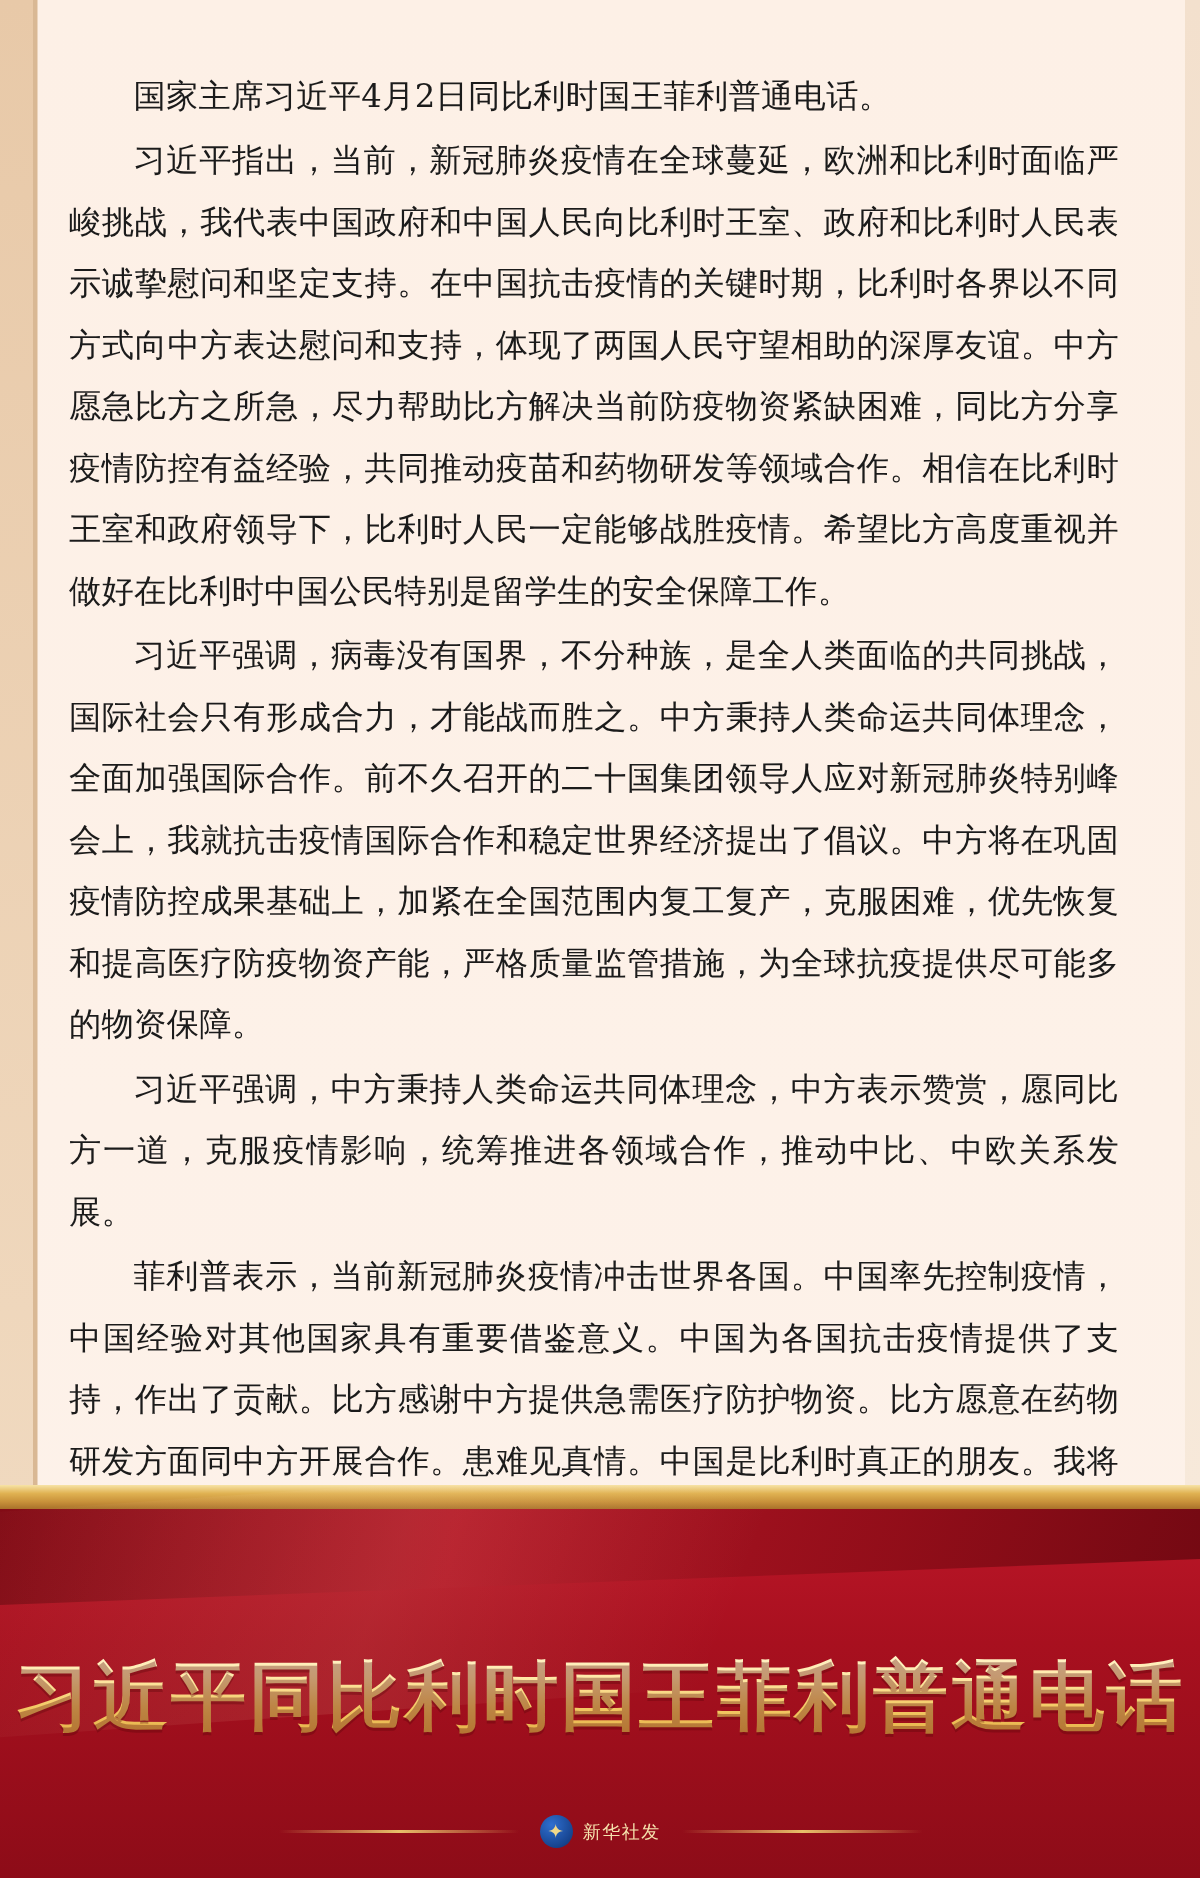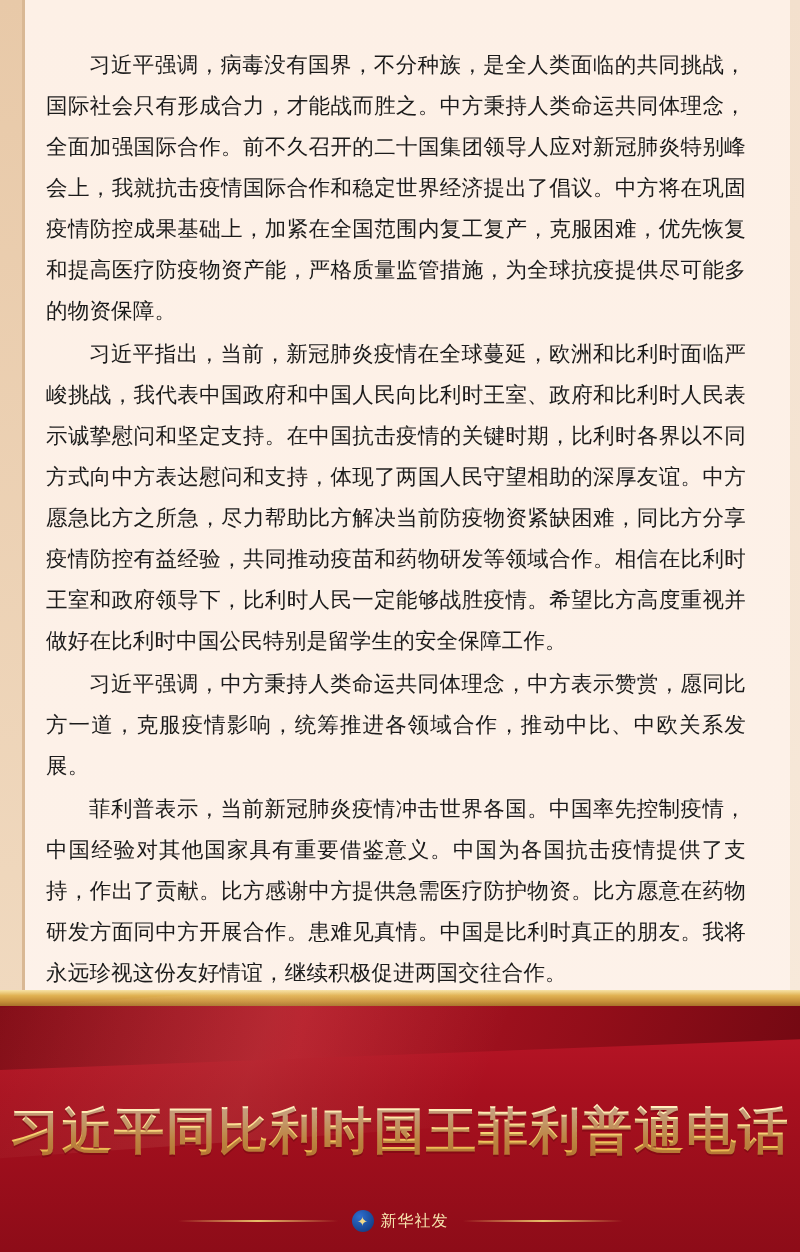--- a/index.html
+++ b/index.html
@@ -152,37 +152,38 @@
     justify-content: center;
   }
   .badge-glyph {
     color: #f2d98a;
     font-size: 13px;
     line-height: 1;
     font-family: "DejaVu Sans", "Liberation Sans", sans-serif;
   }
   .credit-text {
     color: #f6e3ae;
-    font-size: 16px;
+    font-size: 12px;
     font-family: Liberation Mono, monospace;
     letter-spacing: 1px;
   }
 </style>
 </head>
 <body>
 
 <div class="poster">
 
   <div class="left-band"></div>
   <div class="left-band-inner"></div>
   <div class="right-band"></div>
 
   <div class="article">
+    <p class="para">国家主席习近平4月2日同比利时国王菲利普通电话。</p>
+    <p class="para">习近平指出，当前，新冠肺炎疫情在全球蔓延，欧洲和比利时面临严峻挑战，我代表中国政府和中国人民向比利时王室、政府和比利时人民表示诚挚慰问和坚定支持。在中国抗击疫情的关键时期，比利时各界以不同方式向中方表达慰问和支持，体现了两国人民守望相助的深厚友谊。中方愿急比方之所急，尽力帮助比方解决当前防疫物资紧缺困难，同比方分享疫情防控有益经验，共同推动疫苗和药物研发等领域合作。相信在比利时王室和政府领导下，比利时人民一定能够战胜疫情。希望比方高度重视并做好在比利时中国公民特别是留学生的安全保障工作。</p>
     <p class="para">习近平强调，病毒没有国界，不分种族，是全人类面临的共同挑战，国际社会只有形成合力，才能战而胜之。中方秉持人类命运共同体理念，全面加强国际合作。前不久召开的二十国集团领导人应对新冠肺炎特别峰会上，我就抗击疫情国际合作和稳定世界经济提出了倡议。中方将在巩固疫情防控成果基础上，加紧在全国范围内复工复产，克服困难，优先恢复和提高医疗防疫物资产能，严格质量监管措施，为全球抗疫提供尽可能多的物资保障。</p>
-    <p class="para">习近平指出，当前，新冠肺炎疫情在全球蔓延，欧洲和比利时面临严峻挑战，我代表中国政府和中国人民向比利时王室、政府和比利时人民表示诚挚慰问和坚定支持。在中国抗击疫情的关键时期，比利时各界以不同方式向中方表达慰问和支持，体现了两国人民守望相助的深厚友谊。中方愿急比方之所急，尽力帮助比方解决当前防疫物资紧缺困难，同比方分享疫情防控有益经验，共同推动疫苗和药物研发等领域合作。相信在比利时王室和政府领导下，比利时人民一定能够战胜疫情。希望比方高度重视并做好在比利时中国公民特别是留学生的安全保障工作。</p>
     <p class="para">习近平强调，中方秉持人类命运共同体理念，中方表示赞赏，愿同比方一道，克服疫情影响，统筹推进各领域合作，推动中比、中欧关系发展。</p>
     <p class="para">菲利普表示，当前新冠肺炎疫情冲击世界各国。中国率先控制疫情，中国经验对其他国家具有重要借鉴意义。中国为各国抗击疫情提供了支持，作出了贡献。比方感谢中方提供急需医疗防护物资。比方愿意在药物研发方面同中方开展合作。患难见真情。中国是比利时真正的朋友。我将永远珍视这份友好情谊，继续积极促进两国交往合作。</p>
   </div>
 
   <div class="banner">
     <div class="banner-dark-fold"></div>
     <div class="banner-gold-top"></div>
     <div class="banner-sweep"></div>
 
     <div class="banner-title">习近平同比利时国王菲利普通电话</div>

